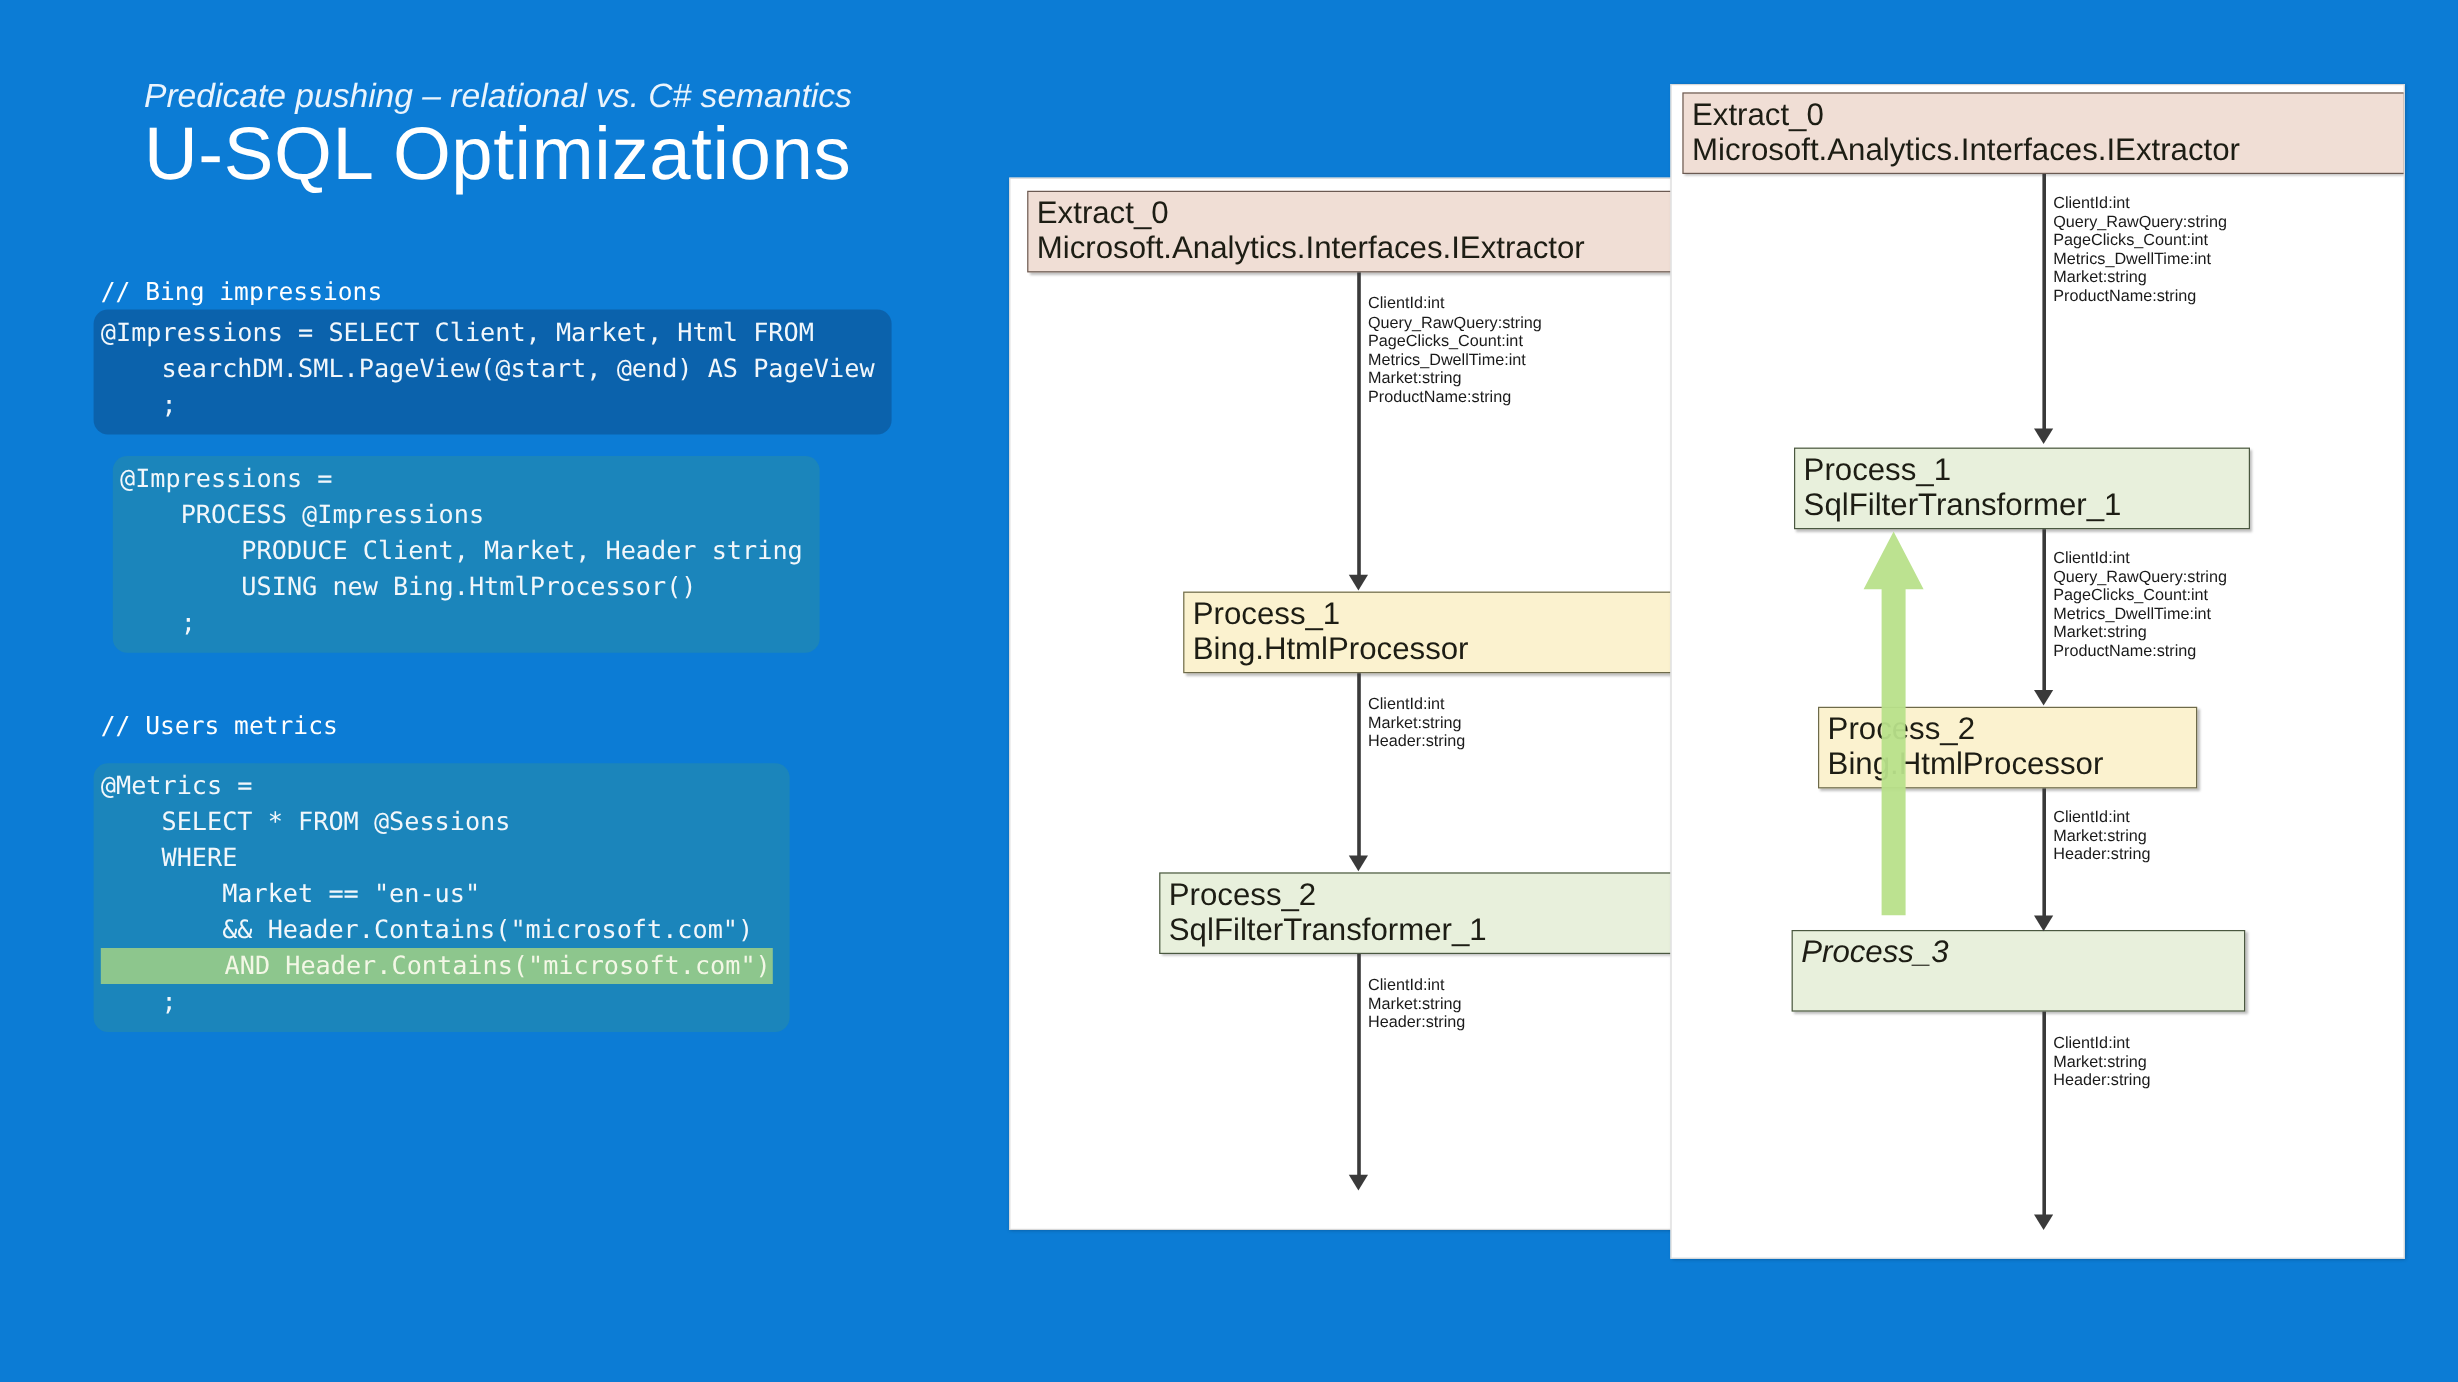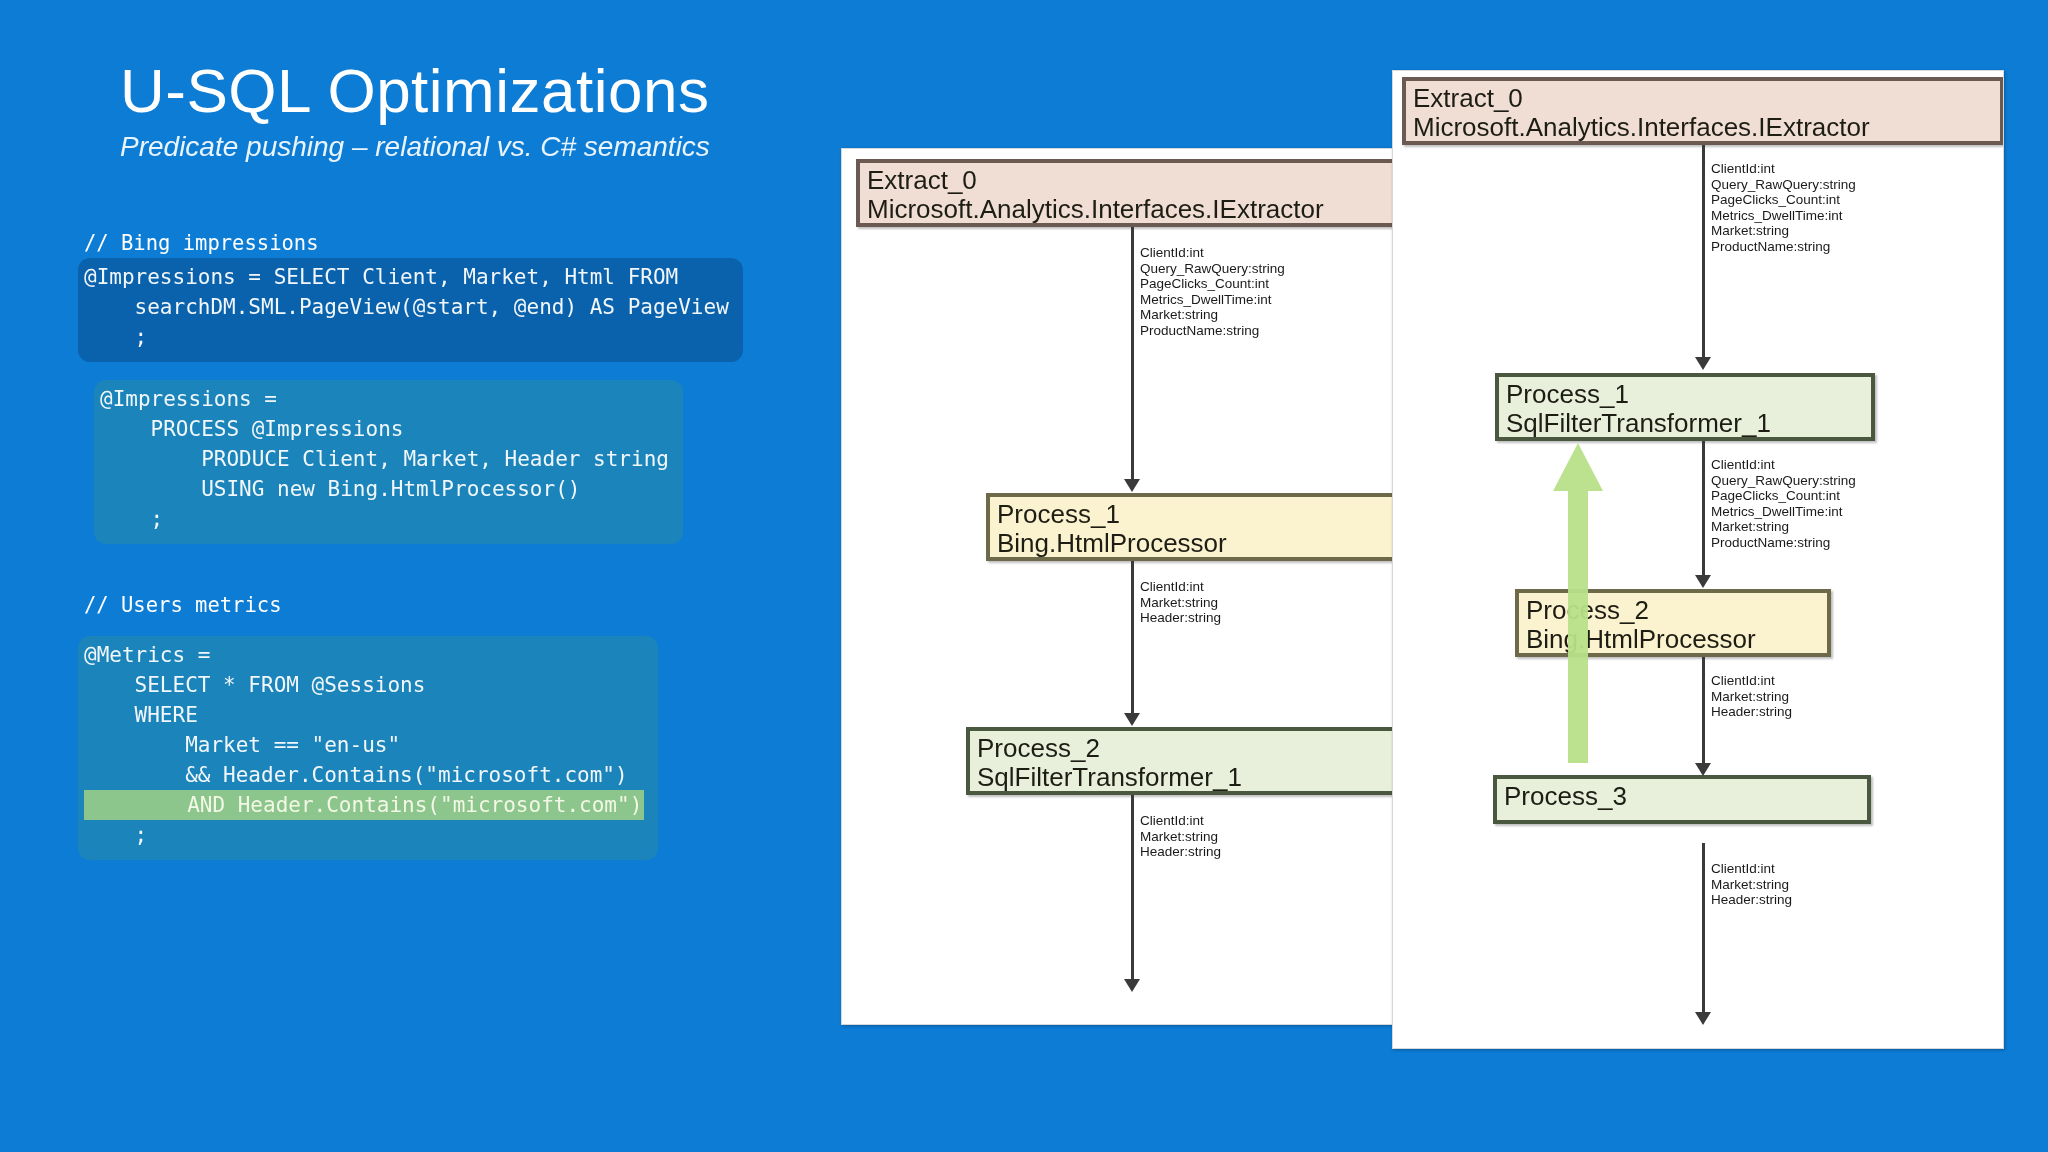--- a/index.html
+++ b/index.html
@@ -94,21 +94,21 @@
   #diagram-front {
     left: 1392px;
     top: 70px;
     width: 610px;
     height: 977px;
     z-index: 3;
   }
 
   .node {
     position: absolute;
-    border: 4px solid #1d4ed8;
+    border: 1px solid #1d4ed8;
     box-shadow: 2px 2px 2px rgba(0,0,0,0.25);
     font-family: "Liberation Sans", sans-serif;
     font-size: 26px;
     color: #1d1d14;
     line-height: 1.12;
     padding: 3px 4px 4px 7px;
     box-sizing: border-box;
     white-space: nowrap;
   }
   .node .ln { display: block; }
@@ -145,22 +145,22 @@
     position: absolute;
     z-index: 2;
   }
 </style>
 </head>
 <body>
 
 <div id="slide">
 
   <div id="title-block">
+    <div id="page-subtitle">Predicate pushing – relational vs. C# semantics</div>
     <div id="page-title">U-SQL Optimizations</div>
-    <div id="page-subtitle">Predicate pushing – relational vs. C# semantics</div>
   </div>
 
   <div class="code-group" style="top:228px;">
     <div class="code-comment">// Bing impressions</div>
     <div class="code-box box-a">
       <pre>@Impressions = SELECT Client, Market, Html FROM
     searchDM.SML.PageView(@start, @end) AS PageView
     ;</pre>
     </div>
   </div>
@@ -261,21 +261,21 @@
       <span class="ln">Process_2</span>
       <span class="ln">Bing.HtmlProcessor</span>
     </div>
 
     <div class="edge-line" style="left:309px; top:586px; height:112px;"></div>
     <div class="edge-arrow" style="left:302px; top:692px;"></div>
     <div class="edge-label" style="left:318px; top:602px;">ClientId:int
 Market:string
 Header:string</div>
 
-    <div class="node node-process-green" style="left:100px; top:704px; width:378px; height:49px;">
+    <div class="node node-process-green" style="left:100px; top:704px; width:378px; height:68px;font-style:italic;">
       <span class="ln">Process_3</span>
     </div>
 
     <div class="edge-line" style="left:309px; top:772px; height:175px;"></div>
     <div class="edge-arrow" style="left:302px; top:941px;"></div>
     <div class="edge-label" style="left:318px; top:790px;">ClientId:int
 Market:string
 Header:string</div>
 
     <svg id="push-arrow" width="60" height="320" style="left:155px; top:372px;" viewBox="0 0 60 320">

